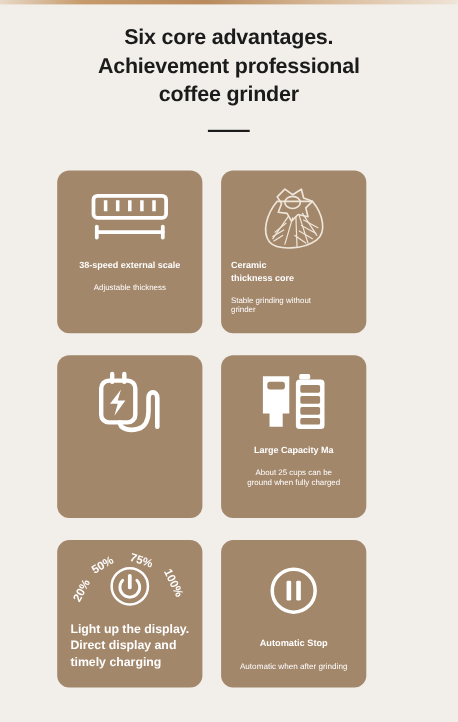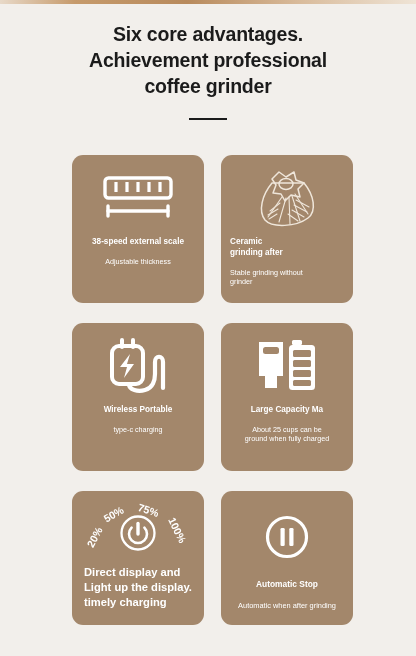--- a/index.html
+++ b/index.html
@@ -31,21 +31,21 @@
     letter-spacing:-0.2px;
     padding:0 34px;
   }
   #header .rule {
     width:38px; height:2.5px;
     background:#1b1b1b;
     margin:18px auto 0;
   }
   #grid {
     position:absolute;
-    left:72px; top:155px;
+    left:52px; top:155px;
     width:281px;
     display:grid;
     grid-template-columns:132px 132px;
     grid-template-rows:148px 148px 134px;
     column-gap:17px;
     row-gap:20px;
   }
   .card {
     background:#a3876b;
     border-radius:11px;
@@ -178,21 +178,21 @@
               <line x1="36" y1="47" x2="46" y2="54"></line>
               <line x1="26" y1="42" x2="16" y2="48"></line>
               <line x1="25" y1="47" x2="17" y2="52"></line>
             </g>
           </svg>
         </span>
       </div>
       <div class="txt t-left">
         <div class="headline">
           <div>Ceramic</div>
-          <div>grinding after</div>
+          <div>thickness core</div>
         </div>
         <div class="sub">
           <div>Stable grinding without</div>
           <div>grinder</div>
         </div>
       </div>
     </div>
 
     <div class="card">
       <div class="icon-area">
@@ -200,24 +200,20 @@
           <svg width="66" height="60" viewBox="0 0 66 60">
             <g fill="none" stroke="#fff" stroke-width="4" stroke-linecap="round">
               <line x1="17" y1="4" x2="17" y2="11"></line>
               <line x1="28" y1="4" x2="28" y2="11"></line>
             </g>
             <rect x="7" y="10" width="31" height="38" rx="7" fill="none" stroke="#fff" stroke-width="4"></rect>
             <path d="M25 18 L15 31 L22 31 L19 42 L29 28 L22 28 Z" fill="#fff"></path>
             <path d="M24 48 C24 54 33 56 40 54 C48 52 50 44 50 38 L50 26 C50 19 58 19 58 26 L58 52" fill="none" stroke="#fff" stroke-width="4.2" stroke-linecap="round"></path>
           </svg>
         </span>
-      </div>
-      <div class="txt t-center">
-        <div class="headline">Wireless Portable</div>
-        <div class="sub">type-c charging</div>
       </div>
     </div>
 
     <div class="card">
       <div class="icon-area">
         <span>
           <svg width="68" height="56" viewBox="0 0 68 56">
             <path d="M6 4 L30 4 L30 38 L24 38 L24 50 L12 50 L12 38 L6 38 Z" fill="#fff"></path>
             <rect x="10" y="9" width="16" height="7" rx="2.5" fill="#a3876b"></rect>
             <rect x="39" y="2" width="10" height="5" rx="1.5" fill="#fff"></rect>
@@ -253,22 +249,22 @@
                 <circle cx="20" cy="20" r="16.5" fill="none" stroke="#fff" stroke-width="2.3"></circle>
                 <path d="M20 10.5 L20 21" fill="none" stroke="#fff" stroke-width="3.4" stroke-linecap="round"></path>
                 <path d="M13.6 14.6 A9 9 0 1 0 26.4 14.6" fill="none" stroke="#fff" stroke-width="2.6" stroke-linecap="round"></path>
               </svg>
             </span>
           </div>
         </div>
       </div>
       <div class="txt">
         <div class="headline">
+          <div>Light up the display.</div>
           <div>Direct display and</div>
-          <div>Light up the display.</div>
           <div>timely charging</div>
         </div>
       </div>
     </div>
 
     <div class="card card-stop">
       <div class="icon-area">
         <span>
           <svg width="46" height="46" viewBox="0 0 46 46">
             <circle cx="23" cy="23" r="19.5" fill="none" stroke="#fff" stroke-width="3.2"></circle>

